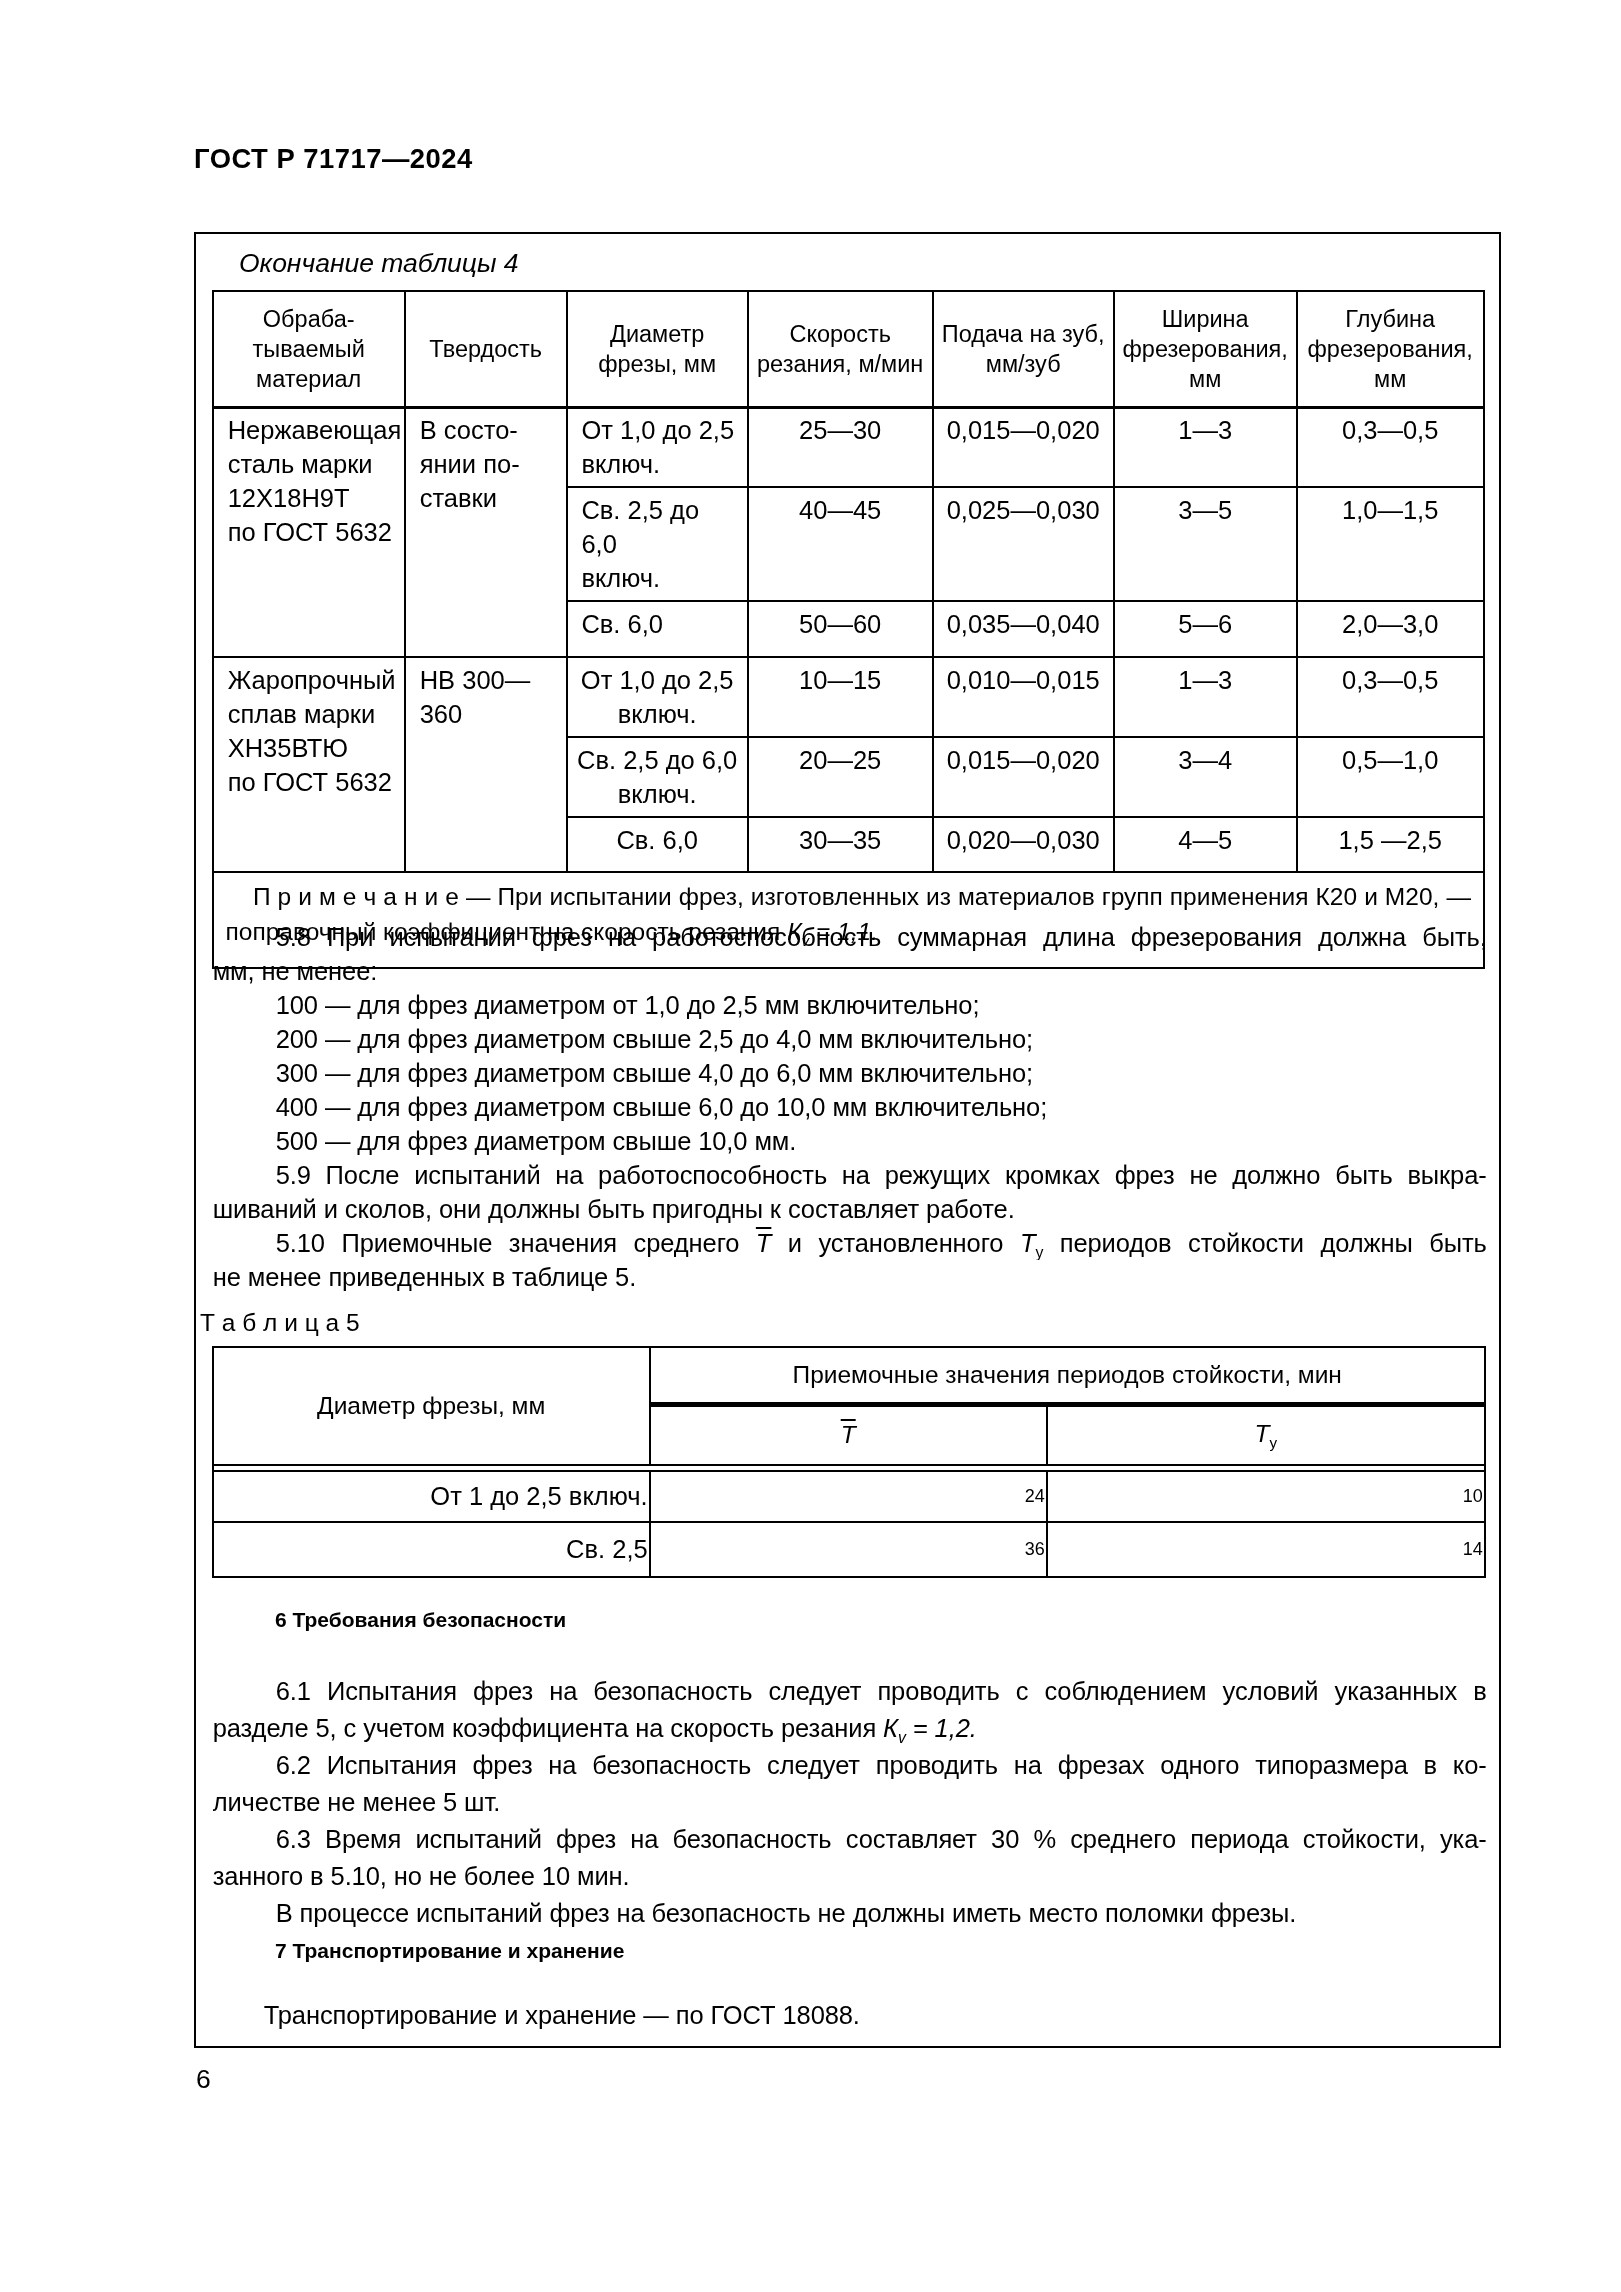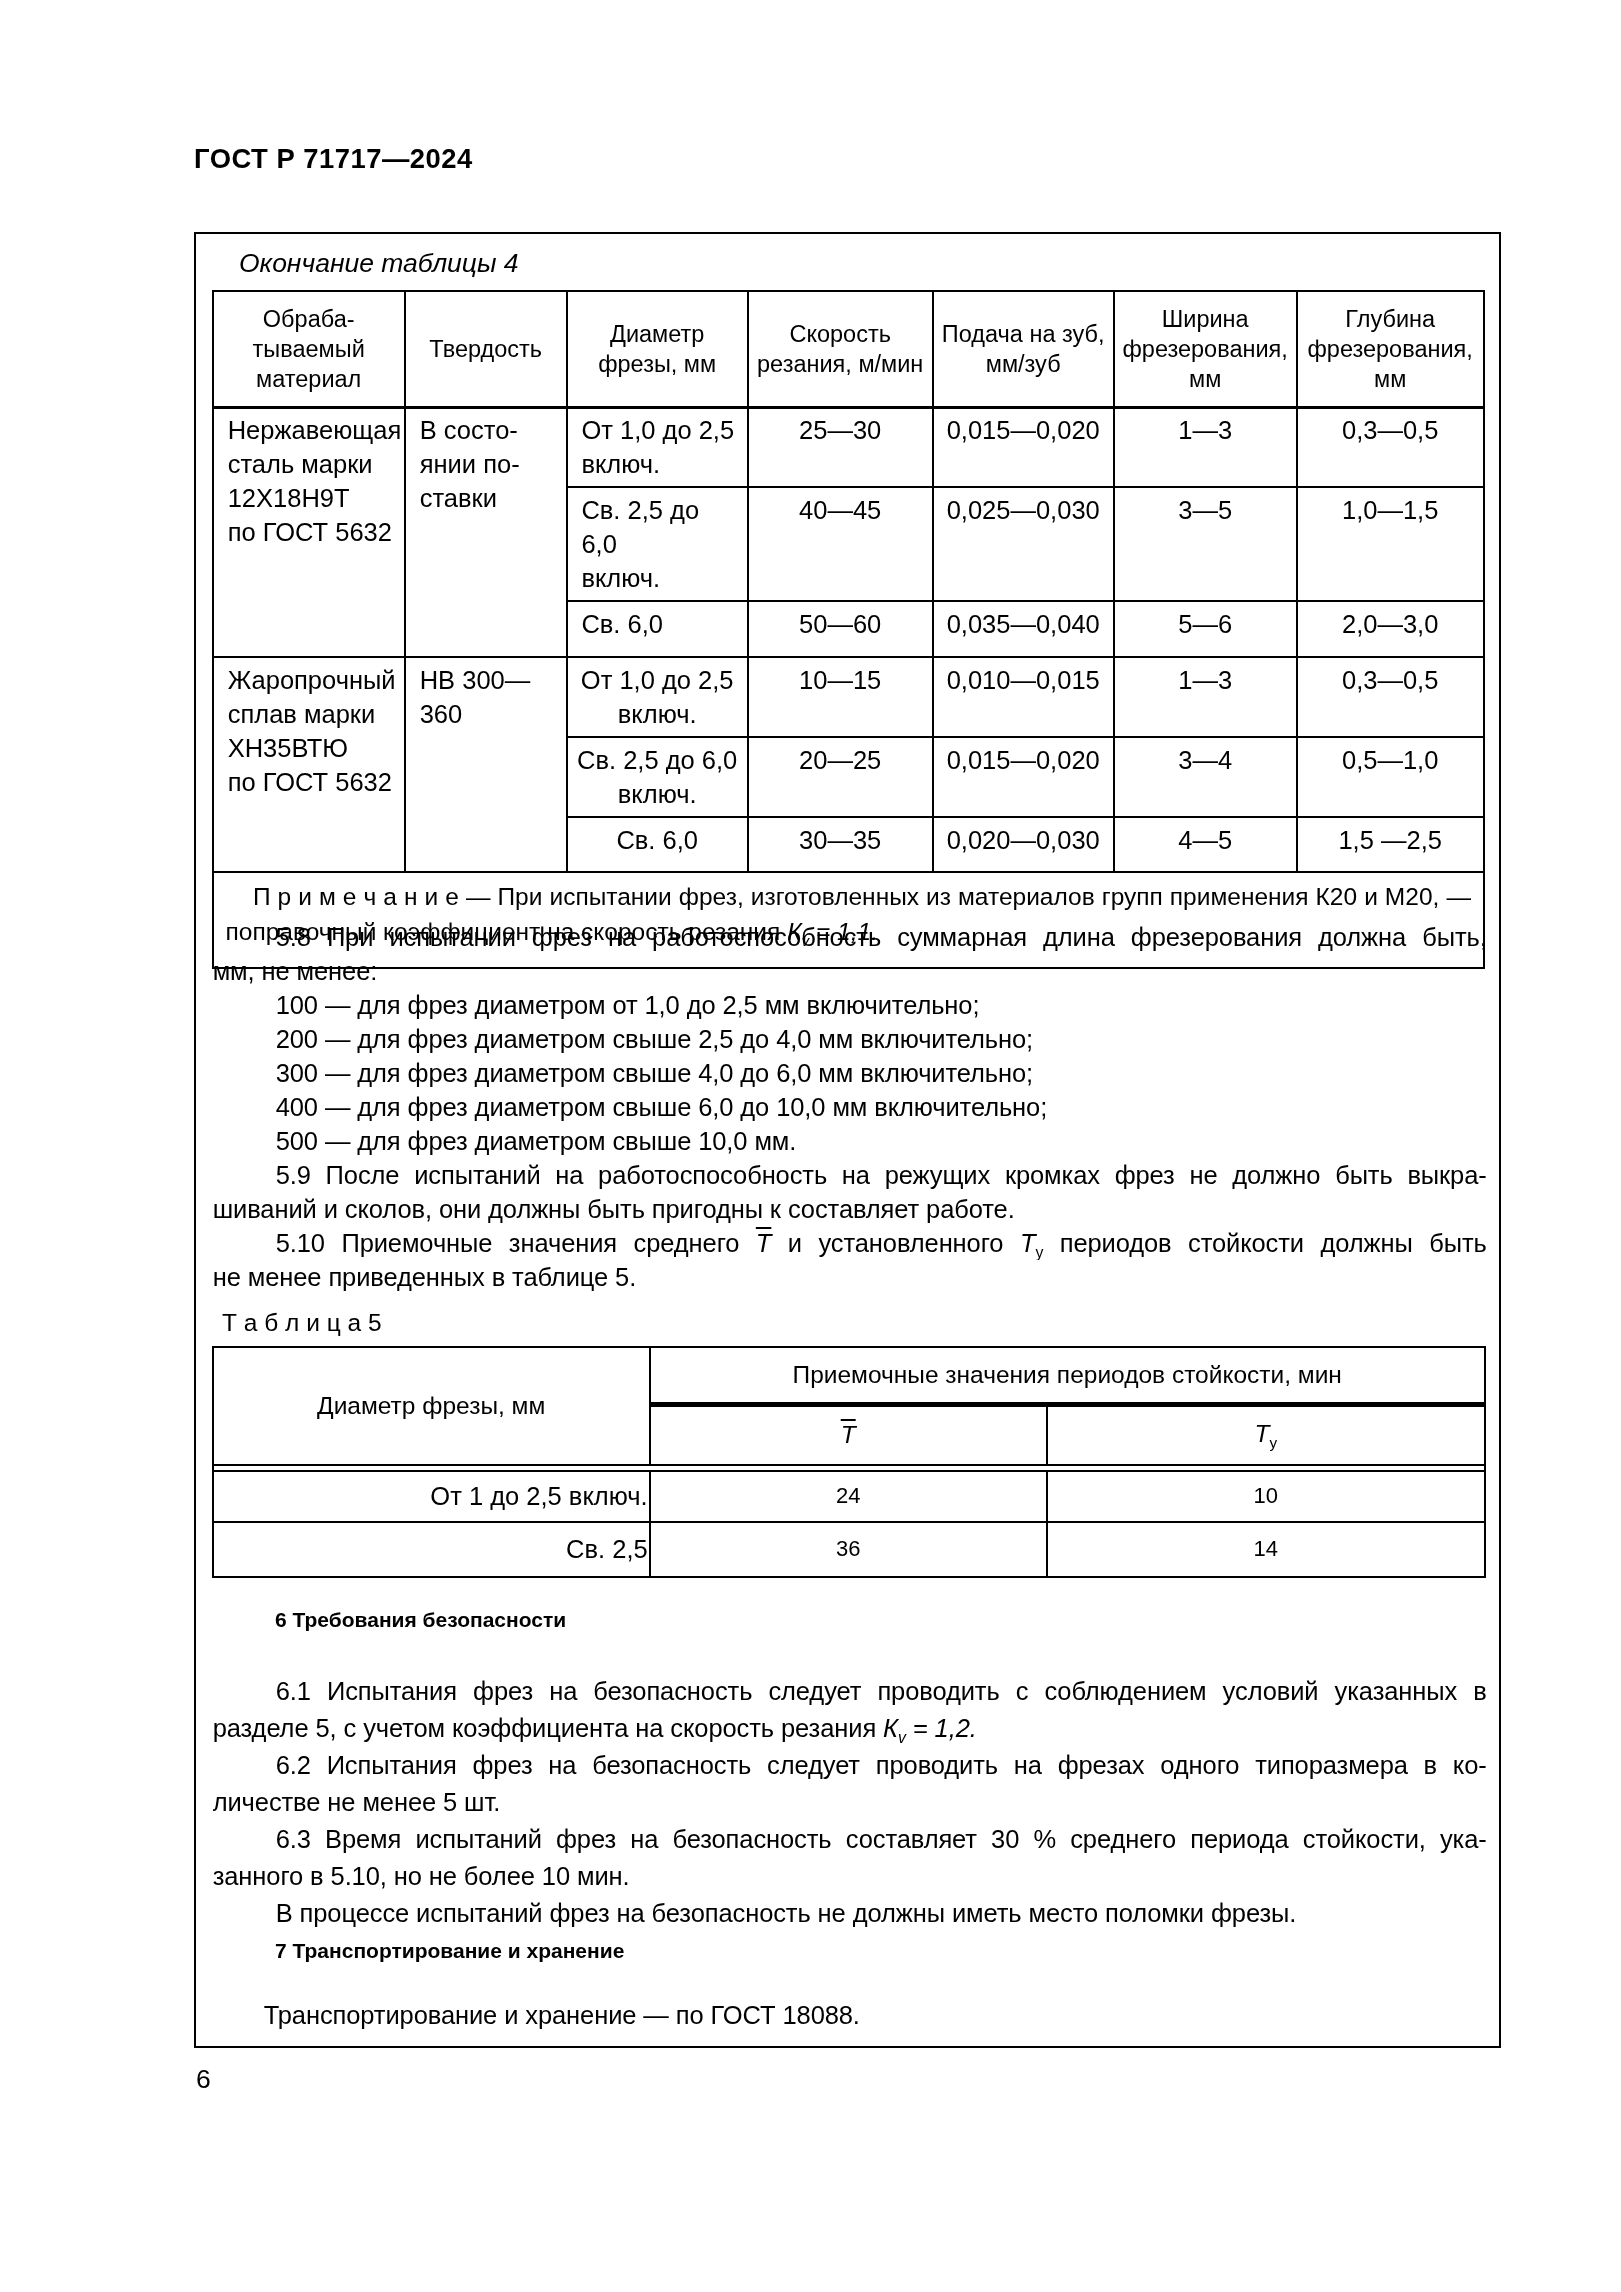--- a/index.html
+++ b/index.html
@@ -44,34 +44,34 @@
   .tb { position:absolute; left:16.7px; width:1274px; font-size:25.5px; letter-spacing:-0.1px; }
   .tb .ln { height:34px; line-height:34px; overflow:hidden; }
   .tb2 .ln { height:37px; line-height:37px; }
   .jl { text-align:justify; text-align-last:justify; }
   .ind { text-indent:63px; }
   .ind2 { text-indent:51px; }
   .h {
     position:absolute; left:79px;
     font-size:21px; font-weight:bold;
   }
-  .tlabel { position:absolute; left:26px; font-size:24.5px; }
+  .tlabel { position:absolute; left:4px; font-size:24.5px; }
   
   .t5 {
     position:absolute; left:15.7px; top:1112px; width:1272px;
     border-collapse:collapse; table-layout:fixed;
     border:2.9px solid #000;
   }
   .t5 th, .t5 td { border:2px solid #000; }
   .t5 th { font-weight:normal; font-size:24.5px; text-align:center; vertical-align:middle; }
   .t5 th.spanh { border-bottom:5.9px solid #000; }
   .t5 td.c1h { font-size:24.5px; text-align:center; vertical-align:middle; }
   .t5 tr.dbl td { border-left:none; border-right:none; border-top:2px solid #000; border-bottom:2px solid #000; height:3.9px; padding:0; }
   .t5 td.c1 { font-size:25.5px; text-align:right; padding-left:6px; vertical-align:middle; }
-  .t5 td.cc { font-size:22px; text-align:center; vertical-align:middle; }
+  .t5 td.cc { font-size:18px; text-align:right; vertical-align:middle; }
   
   .tbar { font-style:italic; text-decoration:overline; }
   .ti { font-style:italic; }
   .fx { font-style:italic; }
   sub.sb { font-size:0.62em; }
   .pagenum { position:absolute; left:196px; top:2064px; font-size:26.5px; }
 </style>
 </head>
 <body>
 

